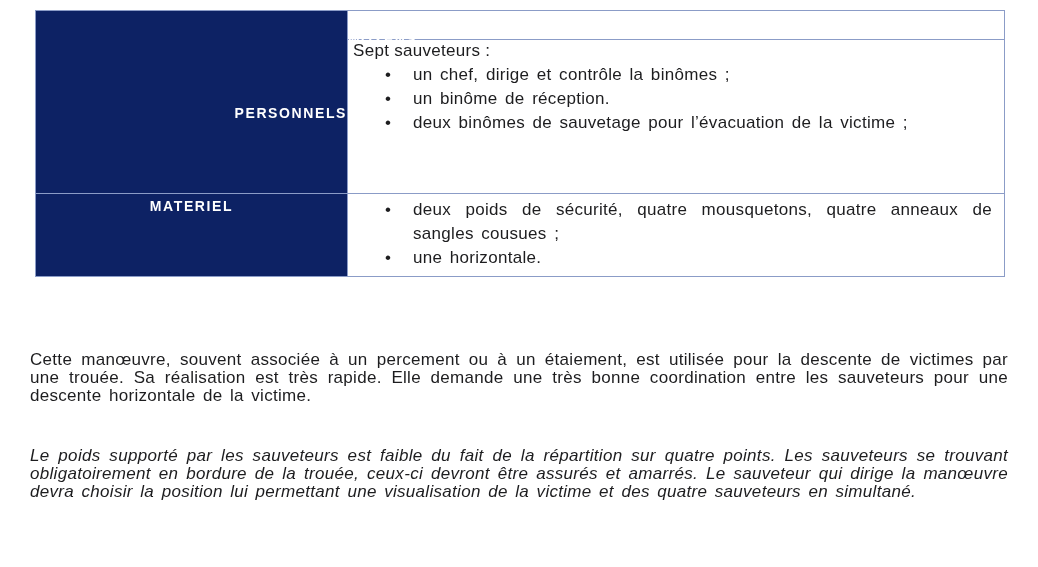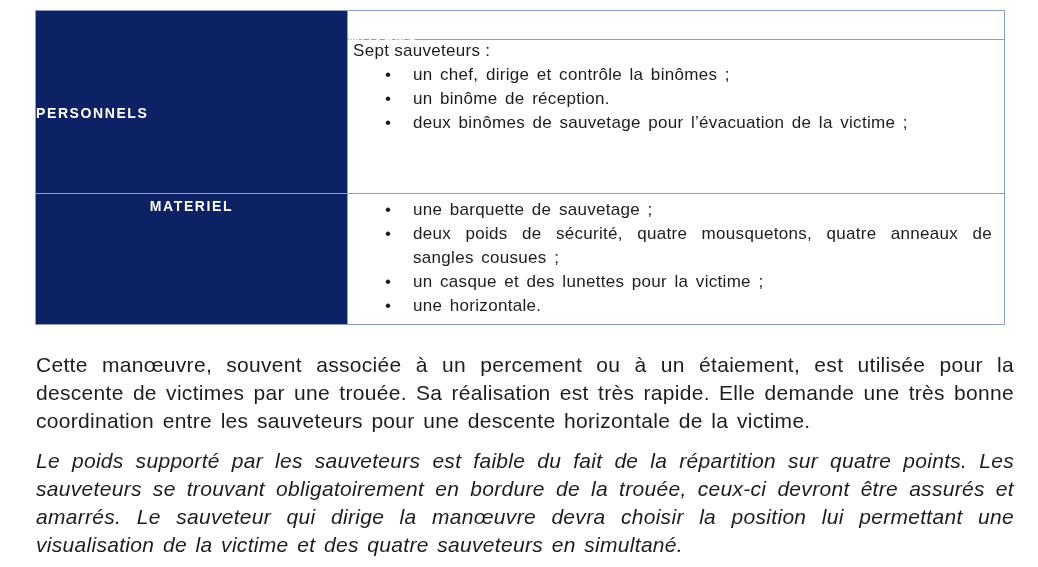--- a/index.html
+++ b/index.html
@@ -28,21 +28,21 @@
     grid-template-rows: 25px minmax(158px, auto) auto;
     border: 1px solid var(--border);
     background: #fff;
   }
   .cell { font-size: 17px; line-height: 24px; }
   .cell-label-personnels {
     grid-area: 1 / 1 / 3 / 2;
     background: var(--navy);
     border-right: 1px solid var(--border);
     border-bottom: 1px solid var(--border);
-    display: flex; align-items: center; justify-content: flex-start;
+    display: flex; align-items: center; justify-content: flex-end;
     padding-top: 22px;
   }
   .cell-label-materiel {
     grid-area: 3 / 1 / 4 / 2;
     background: var(--navy);
     border-right: 1px solid var(--border);
     display: flex; align-items: flex-start; justify-content: center;
   }
   .row-label {
     color: var(--header_text);
@@ -82,23 +82,23 @@
   }
   ul.bullets li::before {
     content: "\2022";
     position: absolute;
     left: 2px; top: 0;
   }
 
   
   .para {
     position: absolute;
-    left: 36px; width: 978px;
-    font-size: 21px;
-    line-height: 28px;
+    left: 30px; width: 978px;
+    font-size: 17px;
+    line-height: 18px;
     text-align: justify;
     letter-spacing: 0.3px;
     word-spacing: 2.5px;
   }
   .para-1 { top: 351px; }
   .para-2 { top: 447px; font-style: italic; }
 </style>
 </head>
 <body>
 
@@ -122,23 +122,21 @@
         <li>deux binômes de sauvetage pour l’évacuation de la victime ;</li>
       </ul>
     </div>
 
     <div class="cell cell-label-materiel">
       <span class="row-label">MATERIEL</span>
     </div>
 
     <div class="cell cell-content-materiel">
       <ul class="bullets">
-        <li>une barquette de sauvetage ;</li>
         <li>deux poids de sécurité, quatre mousquetons, quatre anneaux de sangles cousues ;</li>
-        <li>un casque et des lunettes pour la victime ;</li>
         <li>une horizontale.</li>
       </ul>
     </div>
 
   </div>
 
   <p class="para para-1">Cette manœuvre, souvent associée à un percement ou à un étaiement, est utilisée pour la descente de victimes par une trouée. Sa réalisation est très rapide. Elle demande une très bonne coordination entre les sauveteurs pour une descente horizontale de la victime.</p>
 
   <p class="para para-2">Le poids supporté par les sauveteurs est faible du fait de la répartition sur quatre points. Les sauveteurs se trouvant obligatoirement en bordure de la trouée, ceux-ci devront être assurés et amarrés. Le sauveteur qui dirige la manœuvre devra choisir la position lui permettant une visualisation de la victime et des quatre sauveteurs en simultané.</p>
 

